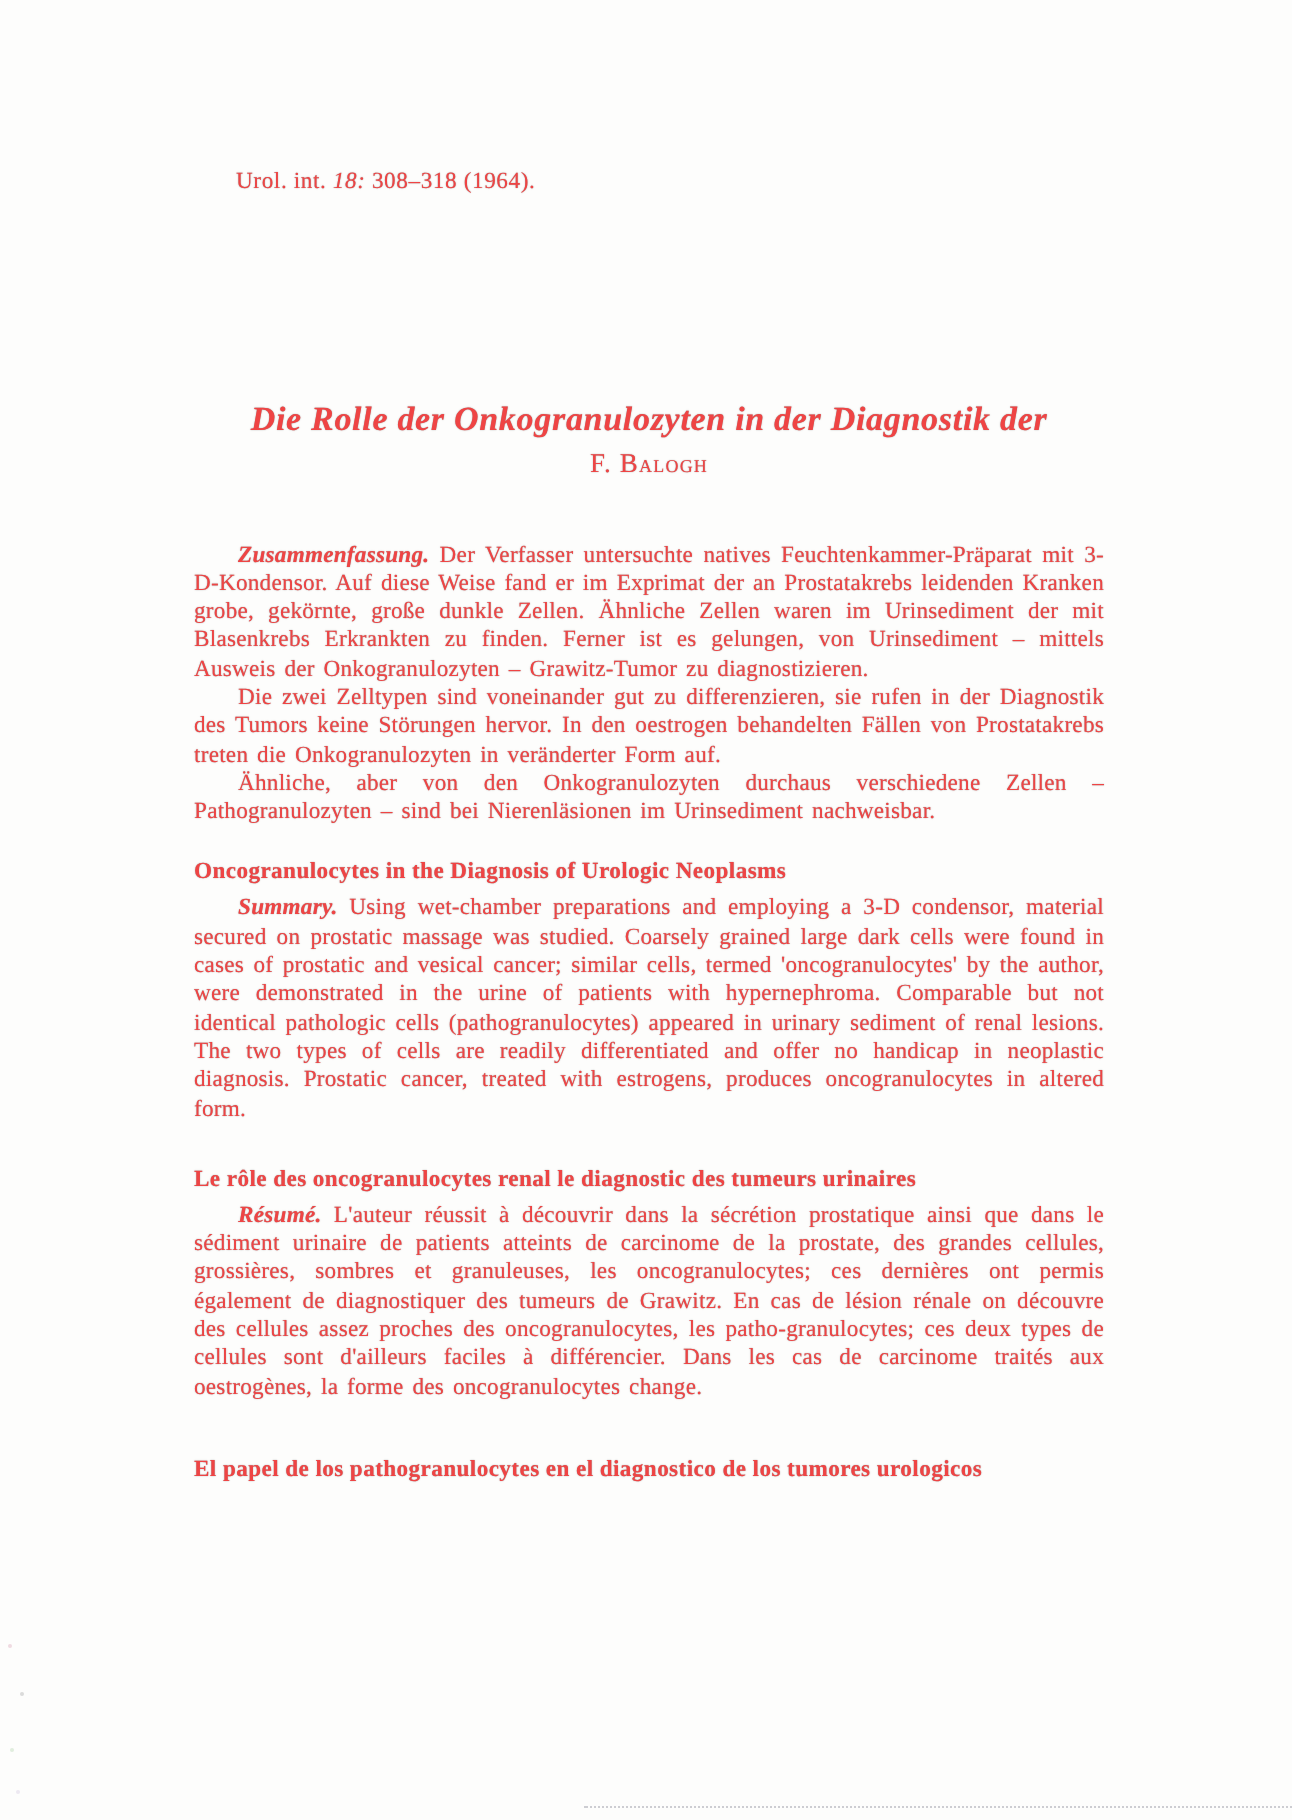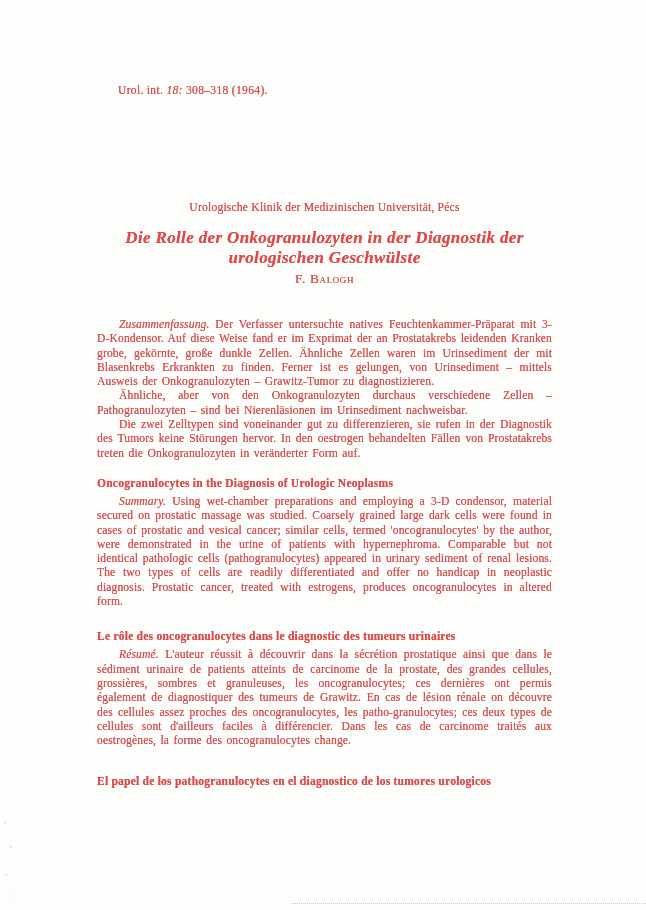--- a/index.html
+++ b/index.html
@@ -53,21 +53,21 @@
     margin-bottom: 31px;
   }
   .abstract {
     font-size: 11.6px;
     line-height: 14.3px;
     text-align: justify;
     word-spacing: 1.4px;
     letter-spacing: 0.12px;
   }
   .abstract p { margin: 0; text-indent: 22px; }
-  .lead { font-style: italic; }
+  .lead { font-style: italic; font-weight: bold; }
   .section-heading {
     text-align: left;
     font-size: 11.6px;
     line-height: 14px;
     font-weight: bold;
     letter-spacing: 0.2px;
     margin: 0 0 4px 0;
   }
   .gap-de   { margin-bottom: 16px; }
   .gap-en   { margin-bottom: 21px; }
@@ -92,42 +92,40 @@
 <body>
 
 <div class="sheet">
   <div class="content">
 
     <div class="citation">
       <span>Urol. int. </span><span class="vol">18: </span><span>308–318 (1964).</span>
     </div>
 
     <div class="institution-block">
-      <div>Urologische Klinik der Medizinischen Universität, Pécs</div>
     </div>
 
     <h1 class="paper-title">
       <span style="display:block">Die Rolle der Onkogranulozyten in der Diagnostik der</span>
-      <span style="display:block">urologischen Geschwülste</span>
     </h1>
 
     <div class="author">F. Balogh</div>
 
     <div class="abstract gap-de" lang="de">
       <p><span class="lead">Zusammenfassung.</span><span> Der Verfasser untersuchte natives Feuchtenkammer-Präparat mit 3-D-Kondensor. Auf diese Weise fand er im Exprimat der an Prostatakrebs leidenden Kranken grobe, gekörnte, große dunkle Zellen. Ähnliche Zellen waren im Urinsediment der mit Blasenkrebs Erkrankten zu finden. Ferner ist es gelungen, von Urinsediment – mittels Ausweis der Onkogranulozyten – Grawitz-Tumor zu diagnostizieren.</span></p>
+      <p>Die zwei Zelltypen sind voneinander gut zu differenzieren, sie rufen in der Diagnostik des Tumors keine Störungen hervor. In den oestrogen behandelten Fällen von Prostatakrebs treten die Onkogranulozyten in veränderter Form auf.</p>
       <p>Ähnliche, aber von den Onkogranulozyten durchaus verschiedene Zellen – Pathogranulozyten – sind bei Nierenläsionen im Urinsediment nachweisbar.</p>
-      <p>Die zwei Zelltypen sind voneinander gut zu differenzieren, sie rufen in der Diagnostik des Tumors keine Störungen hervor. In den oestrogen behandelten Fällen von Prostatakrebs treten die Onkogranulozyten in veränderter Form auf.</p>
     </div>
 
     <h2 class="section-heading">Oncogranulocytes in the Diagnosis of Urologic Neoplasms</h2>
     <div class="abstract gap-en" lang="en">
       <p><span class="lead">Summary.</span><span> Using wet-chamber preparations and employing a 3-D condensor, material secured on prostatic massage was studied. Coarsely grained large dark cells were found in cases of prostatic and vesical cancer; similar cells, termed 'oncogranulocytes' by the author, were demonstrated in the urine of patients with hypernephroma. Comparable but not identical pathologic cells (pathogranulocytes) appeared in urinary sediment of renal lesions. The two types of cells are readily differentiated and offer no handicap in neoplastic diagnosis. Prostatic cancer, treated with estrogens, produces oncogranulocytes in altered form.</span></p>
     </div>
 
-    <h2 class="section-heading">Le rôle des oncogranulocytes dans le diagnostic des tumeurs urinaires</h2>
+    <h2 class="section-heading">Le rôle des oncogranulocytes renal le diagnostic des tumeurs urinaires</h2>
     <div class="abstract gap-fr" lang="fr">
       <p><span class="lead">Résumé.</span><span> L'auteur réussit à découvrir dans la sécrétion prostatique ainsi que dans le sédiment urinaire de patients atteints de carcinome de la prostate, des grandes cellules, grossières, sombres et granuleuses, les oncogranulocytes; ces dernières ont permis également de diagnostiquer des tumeurs de Grawitz. En cas de lésion rénale on découvre des cellules assez proches des oncogranulocytes, les patho-granulocytes; ces deux types de cellules sont d'ailleurs faciles à différencier. Dans les cas de carcinome traités aux oestrogènes, la forme des oncogranulocytes change.</span></p>
     </div>
 
     <h2 class="section-heading">El papel de los pathogranulocytes en el diagnostico de los tumores urologicos</h2>
 
   </div>
 
   <div class="scan-dotted-line"></div>
   <div class="scan-speck" style="left:4px; top:822px; background:#d89bb0;"></div>

